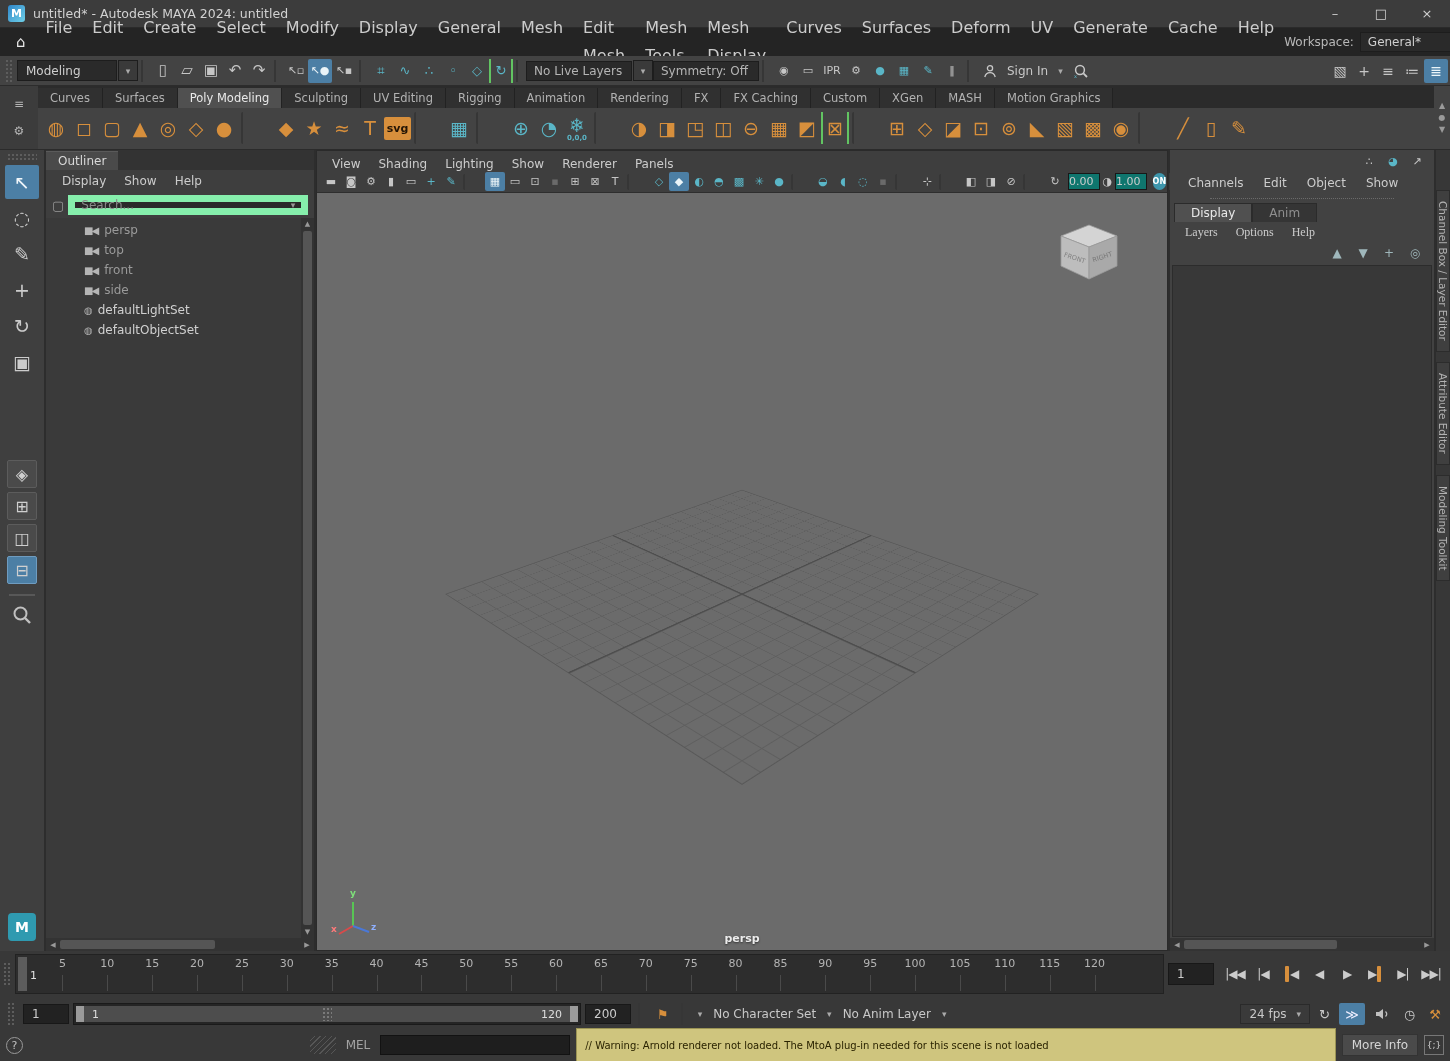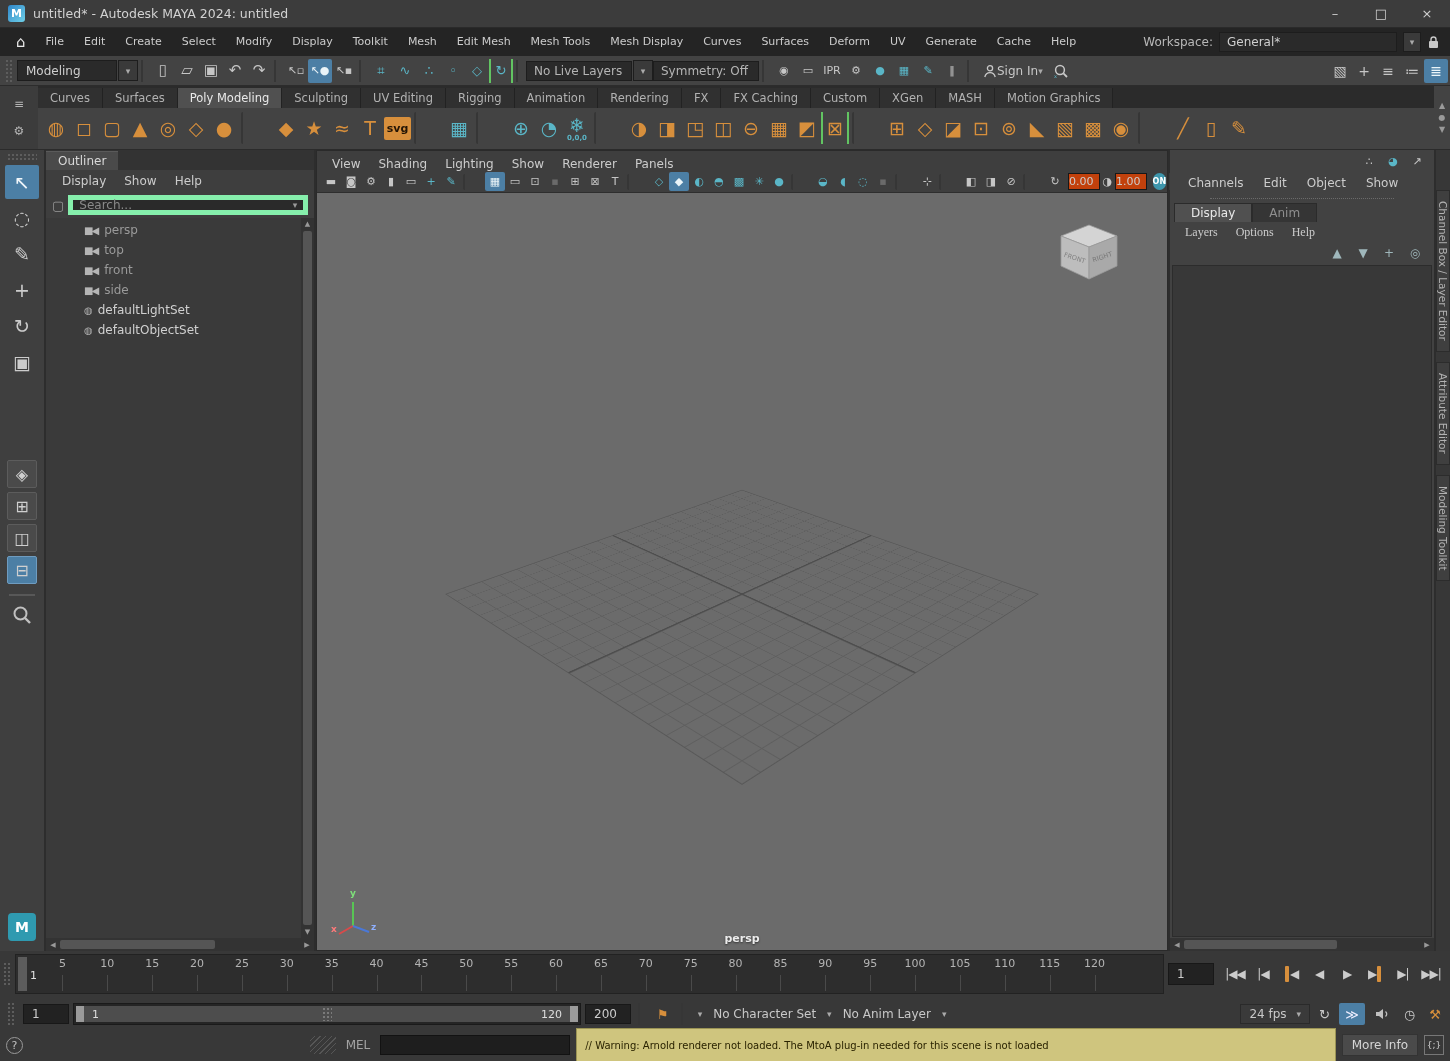--- a/index.html
+++ b/index.html
@@ -14,41 +14,41 @@
   
   .titlebar { height:28px; background:#3c3c3c; display:flex; align-items:center; padding-left:8px; border-bottom:1px solid #2a2a2a; }
   .app-badge { width:17px; height:17px; border-radius:3px; background:linear-gradient(135deg,#2f86c9,#6fd0e8); color:#fff; font-size:11px; font-weight:bold; display:flex; align-items:center; justify-content:center; margin-right:8px; }
   .title-text { color:#d2d2d2; font-size:12.5px; }
   .win-btns { margin-left:auto; display:flex; height:100%; }
   .win-btn { width:46px; display:flex; align-items:center; justify-content:center; color:#cfcfcf; font-size:13px; }
 
   
   .menubar { height:28px; background:#242424; display:flex; align-items:center; padding:0 6px; }
   .home-ic { color:#e8e8e8; font-size:15px; padding:0 10px; }
-  .menu-item { padding:0 10px; color:#cccccc; font-size:11px; line-height:28px; }
+  .menu-item { padding:0 10px; color:#cccccc; font-size:16px; line-height:28px; }
   .mb-right { margin-left:auto; display:flex; align-items:center; gap:6px; padding-right:4px; }
   .ws-label { color:#b8b8b8; }
   .ws-select { width:178px; height:20px; background:#2a2a2a; border:1px solid #1d1d1d; color:#cfcfcf; display:flex; align-items:center; padding-left:7px; }
   .ws-arrow { width:18px; height:20px; background:#3a3a3a; border:1px solid #1d1d1d; display:flex; align-items:center; justify-content:center; color:#aaa; font-size:9px; }
 
   
   .statusline { height:30px; background:#434343; display:flex; align-items:center; padding:0 2px; border-bottom:1px solid #2c2c2c; }
   .grip { width:9px; height:24px; margin:0 3px; background-image:radial-gradient(#5d5d5d 1px, transparent 1.2px); background-size:4px 4px; }
   .mode-select { width:100px; height:21px; background:#2a2a2a; border:1px solid #1d1d1d; display:flex; align-items:center; padding-left:8px; color:#cfcfcf; }
   .mode-arrow { width:20px; height:21px; background:#3a3a3a; border:1px solid #1d1d1d; margin-left:1px; display:flex; align-items:center; justify-content:center; font-size:9px; color:#aaa; }
   .sl-field { height:20px; background:#2a2a2a; border:1px solid #1d1d1d; color:#b5b5b5; display:flex; align-items:center; padding:0 7px; }
   .icon-btn { width:24px; height:24px; display:flex; flex-direction:column; align-items:center; justify-content:center; color:#c6c6c6; font-size:13px; border-radius:2px; line-height:1; }
   .icon-btn.teal { color:#5ab6c7; }
   .icon-btn.orange { color:#d78f3c; }
   .icon-btn.active { background:#4c7fa5; color:#eaf4f8; }
   .icon-btn.dim { color:#6a6a6a; }
   .sep { width:7px; height:22px; border-left:2px solid #363636; margin:0 3px; align-self:center; }
   .sep:after{ content:""; }
   .bracketed { border-left:2px solid #62c462; border-right:2px solid #62c462; border-radius:0; }
-  .signin { display:flex; align-items:center; gap:0; padding:0 6px; }
+  .signin { display:flex; align-items:center; gap:10px; padding:0 6px; }
   .mini-svg { display:flex; align-items:center; justify-content:center; }
 
   
   .shelf { height:64px; display:flex; background:#3c3c3c; border-bottom:1px solid #2b2b2b; }
   .shelf-left { width:38px; display:flex; flex-direction:column; align-items:center; justify-content:space-around; background:#3c3c3c; padding:4px 0; }
   .shelf-left .icon-btn { width:20px; height:18px; font-size:12px; color:#b5b5b5; }
   .shelf-right { flex:1; display:flex; flex-direction:column; min-width:0; }
   .shelf-tabs { height:22px; background:#2b2b2b; display:flex; align-items:flex-end; }
   .shelf-tab { padding:3px 12px; color:#b2b2b2; font-size:11.5px; background:#303030; border-right:1px solid #222; white-space:nowrap; }
   .shelf-tab.active { background:#505050; color:#e9e9e9; }
@@ -73,21 +73,21 @@
   .avatar { margin-top:auto; margin-bottom:10px; width:28px; height:28px; border-radius:4px; background:#2f9ab0; color:#fff; font-weight:bold; font-size:14px; display:flex; align-items:center; justify-content:center; }
 
   
   .outliner { width:268px; background:#3e3e3e; display:flex; flex-direction:column; min-height:0; }
   .o-tabrow { height:20px; background:#333; display:flex; align-items:flex-end; }
   .o-tab { background:#4a4a4a; color:#d8d8d8; padding:2px 12px; font-size:12px; border-top:1px solid #5a5a5a; }
   .o-menus { height:22px; display:flex; align-items:center; background:#3e3e3e; padding-left:8px; gap:2px; }
   .o-menu { padding:0 8px; color:#cccccc; }
   .o-searchrow { height:26px; display:flex; align-items:center; gap:4px; padding:0 6px; }
   .o-filter { color:#9a9a9a; font-size:13px; }
-  .o-search-wrap { flex:1; height:20px; background:#2a2a2a; border:5px solid #86efac; display:flex; align-items:center; }
+  .o-search-wrap { flex:1; height:20px; background:#2a2a2a; border:7px solid #86efac; display:flex; align-items:center; }
   .o-search { flex:1; background:transparent; border:none; outline:none; color:#bbb; font-size:12px; padding-left:6px; font-family:inherit; }
   .o-search::placeholder { color:#8a8a8a; }
   .o-sarrow { width:16px; color:#999; font-size:9px; text-align:center; }
   .o-body { flex:1; display:flex; min-height:0; }
   .o-list { flex:1; background:#3a3a3a; padding-top:2px; }
   .o-row { height:20px; display:flex; align-items:center; padding-left:38px; gap:7px; font-size:12px; color:#d0d0d0; }
   .o-row.grayed { color:#9a9a9a; }
   .o-icon { font-size:10px; color:#b5b5b5; letter-spacing:-2px; }
   .o-vscroll { width:13px; background:#333; display:flex; flex-direction:column; align-items:center; }
   .o-vscroll .arr { height:12px; font-size:7px; color:#9a9a9a; display:flex; align-items:center; }
@@ -97,21 +97,21 @@
   .h-thumb { height:9px; background:#555; border-radius:2px; flex:0 0 58%; }
   .h-track { flex:1; }
 
   
   .viewport { flex:1; display:flex; flex-direction:column; min-width:0; background:#3e3e3e; border:1px solid #2a2a2a; }
   .vp-menus { height:20px; display:flex; align-items:flex-end; padding-left:6px; }
   .vp-menu { padding:0 9px; font-size:12px; color:#cccccc; }
   .vp-toolbar { height:22px; display:flex; align-items:center; padding:0 4px; background:#3e3e3e; border-bottom:1px solid #2e2e2e; }
   .vp-toolbar .icon-btn { width:20px; height:19px; font-size:11px; }
   .vp-toolbar .sep { height:16px; margin:0 2px; }
-  .vp-field { width:44px; height:17px; background:#c2410c; border:1px solid #181818; color:#ccc; font-size:11px; display:flex; align-items:center; justify-content:flex-end; padding-right:5px; margin:0 3px; }
+  .vp-field { width:44px; height:17px; background:#0f766e; border:1px solid #181818; color:#ccc; font-size:11px; display:flex; align-items:center; justify-content:flex-end; padding-right:5px; margin:0 3px; }
   .vp-on { width:22px; height:17px; border-radius:9px; background:#3e97ad; color:#fff; font-size:8px; font-weight:bold; display:flex; align-items:center; justify-content:center; margin:0 3px; }
   .vp-cs { height:17px; padding:0 6px; color:#c0c0c0; font-size:11px; display:flex; align-items:center; background:#4a4a4a; border:1px solid #3a3a3a; }
   .vp-3d { flex:1; position:relative; background:#6b6b6b; overflow:hidden; }
   .vp-grid { position:absolute; left:50%; top:53%; width:420px; height:420px;
     transform:translate(-50%,-50%) perspective(900px) rotateX(63deg) rotateZ(45deg);
     background-image:
       linear-gradient(to right, transparent calc(50% - 1px), #4e4e4e calc(50% - 1px), #4e4e4e calc(50% + 1px), transparent calc(50% + 1px)),
       linear-gradient(to bottom, transparent calc(50% - 1px), #4e4e4e calc(50% - 1px), #4e4e4e calc(50% + 1px), transparent calc(50% + 1px)),
       linear-gradient(#5e5e5e 1px, transparent 1px),
       linear-gradient(90deg,#5e5e5e 1px, transparent 1px);
@@ -202,21 +202,21 @@
 
   <div class="menubar">
     <span class="home-ic">⌂</span>
     <span style="display:flex;">
       <span class="menu-item">File</span>
         <span class="menu-item">Edit</span>
         <span class="menu-item">Create</span>
         <span class="menu-item">Select</span>
         <span class="menu-item">Modify</span>
         <span class="menu-item">Display</span>
-        <span class="menu-item">Toolkit</span>
+        <span class="menu-item">General</span>
         <span class="menu-item">Mesh</span>
         <span class="menu-item">Edit Mesh</span>
         <span class="menu-item">Mesh Tools</span>
         <span class="menu-item">Mesh Display</span>
         <span class="menu-item">Curves</span>
         <span class="menu-item">Surfaces</span>
         <span class="menu-item">Deform</span>
         <span class="menu-item">UV</span>
         <span class="menu-item">Generate</span>
         <span class="menu-item">Cache</span>

